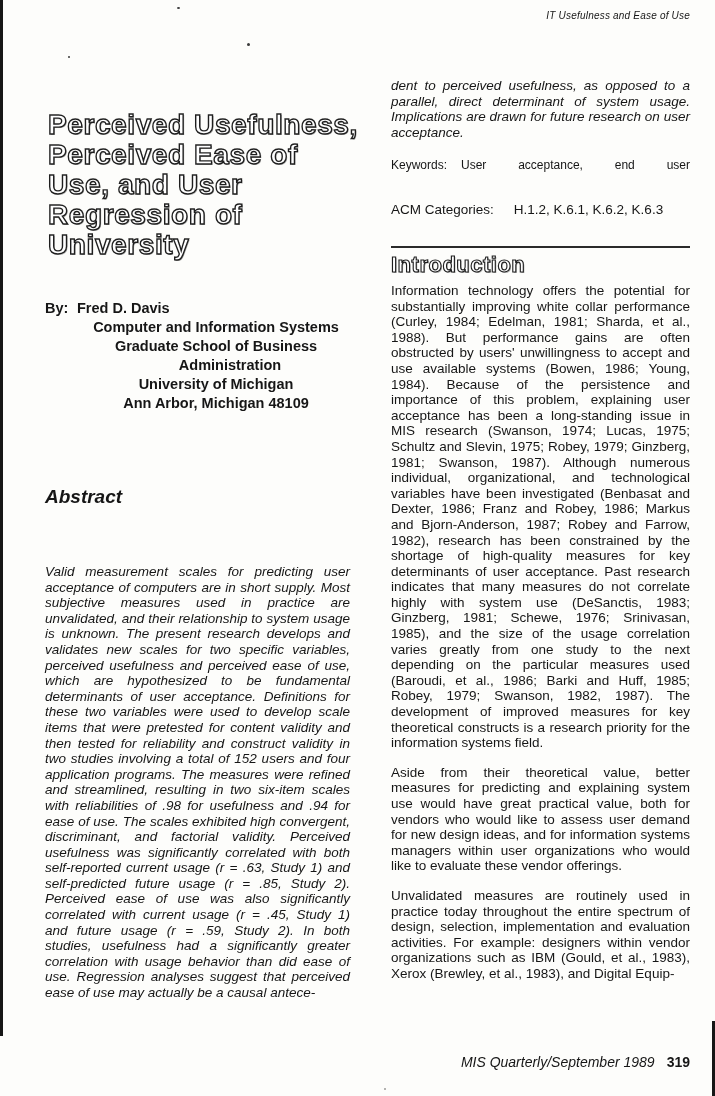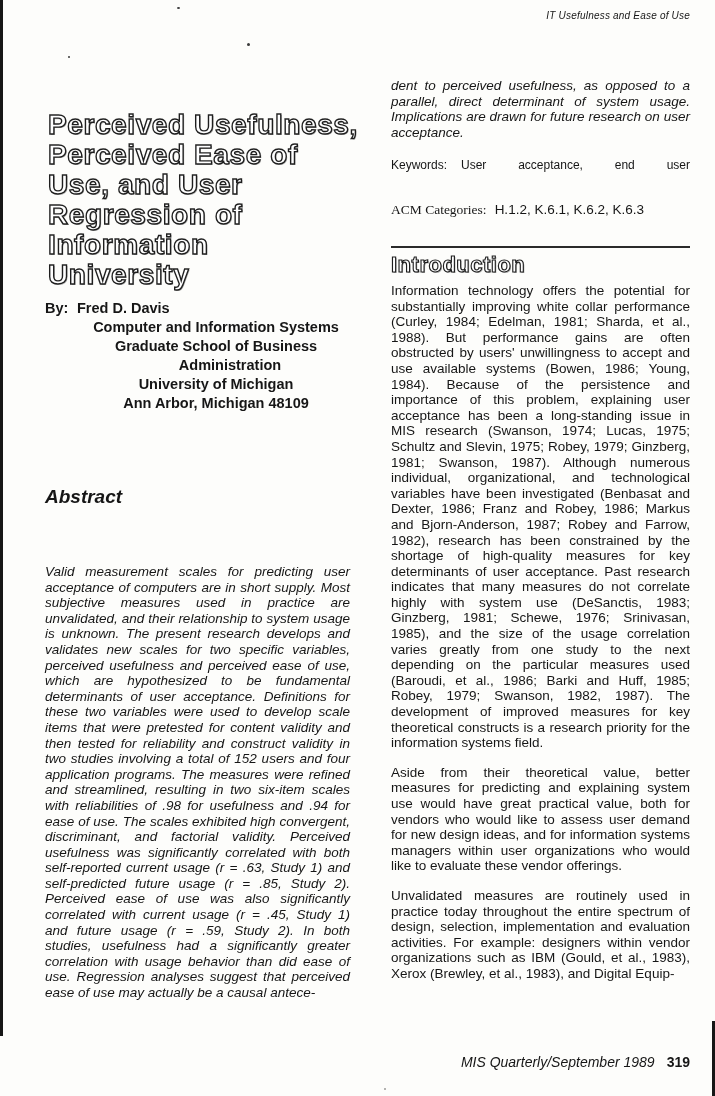--- a/index.html
+++ b/index.html
@@ -37,21 +37,21 @@
     font-style:italic;font-size:13.5px;line-height:15.6px;text-align:justify;margin-top:44px;
   }
   
   .col-right{left:391px;width:299px;}
   .abstract-cont{top:78px;font-style:italic;font-size:13.5px;line-height:15.6px;text-align:justify;}
   .keywords{top:156px;font-size:12px;line-height:18.5px;display:flex;}
   .kw-label{flex:0 0 70px;}
   .kw-lines{flex:1;}
   .kw-line1{text-align:justify;text-align-last:justify;}
   .acm-line{top:202px;font-size:13.5px;}
-  .acm-label{margin-right:8px;font-family:Liberation Serif, serif;}
+  .acm-label{margin-right:20px;}
   .rule-above-intro{top:246px;height:2px;background:#2a2a2a;}
   .intro-heading{
     top:252px;
     font-weight:700;font-size:22px;letter-spacing:.5px;
     color:#ffffff;-webkit-text-stroke:1.15px #1e1e1e;
     text-shadow:1px 1px 0 rgba(30,30,30,.35);
   }
   .intro-body{top:283px;font-size:13.5px;line-height:15.6px;text-align:justify;}
   .intro-body p{margin:0 0 14px 0;}
   
@@ -70,21 +70,20 @@
 </head>
 <body>
 
 <div class="abs running-head">IT Usefulness and Ease of Use</div>
 
 <div class="abs article-title">
   <div>Perceived Usefulness,</div>
   <div>Perceived Ease of</div>
   <div>Use, and User</div>
   <div>Regression of</div>
-  <div>Information</div>
   <div>University</div>
 </div>
 
 <div class="abs author-block">
   <div class="author-row">
     <span class="by-label">By:</span>
     <span>Fred D. Davis</span>
   </div>
   <div class="author-lines">
     <div>Computer and Information Systems</div>

